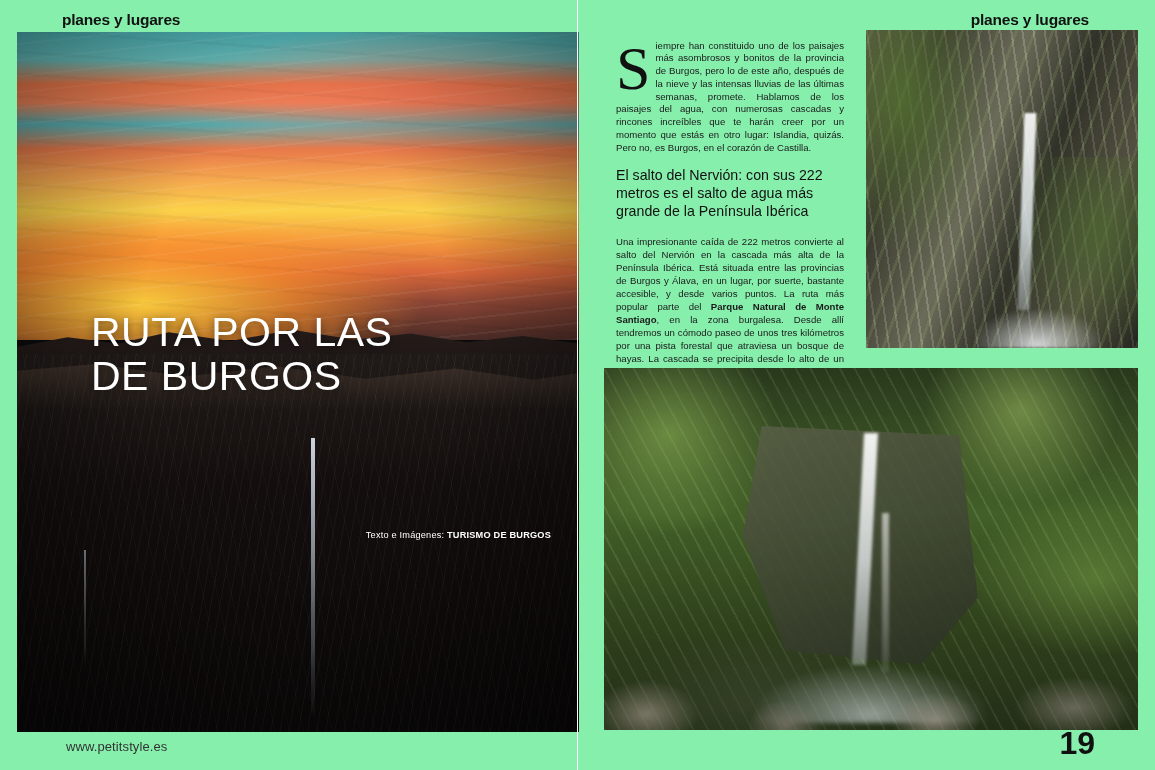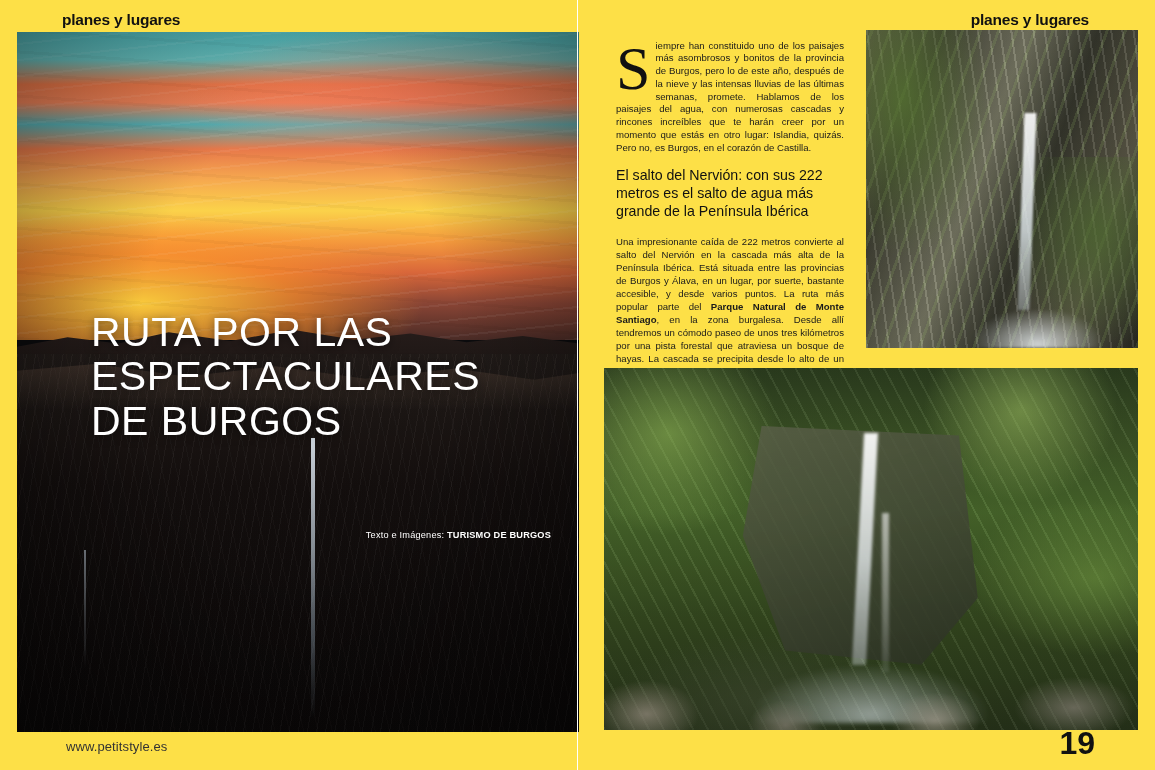--- a/index.html
+++ b/index.html
@@ -6,21 +6,21 @@
   html, body {
     margin: 0; padding: 0;
     width: 1155px; height: 770px;
     background: #ffffff;
     font-family: "Liberation Sans", sans-serif;
     overflow: hidden;
   }
   .spread {
     position: relative;
     width: 1155px; height: 770px;
-    background: #fde047;
+    background: #86efac;
   }
   
   .runhead {
     position: absolute;
     font-size: 15.5px;
     font-weight: 700;
     color: #111;
     letter-spacing: -0.2px;
     white-space: nowrap;
   }
@@ -293,21 +293,20 @@
     <div class="sky"></div>
     <div class="ridge"></div>
     <div class="cliff"></div>
     <div class="cliff-shelf"></div>
     <div class="fall"></div>
     <div class="fall2"></div>
     <div class="vignette"></div>
 
     <div class="hero-title">
       <div>RUTA POR LAS</div>
-      <div>ESPECTACULARES</div>
       <div>DE BURGOS</div>
     </div>
 
     <div class="hero-credit">
       <span>Texto e Imágenes:</span>
       <b>TURISMO DE BURGOS</b>
     </div>
   </div>
 
   <div class="gutter"></div>

